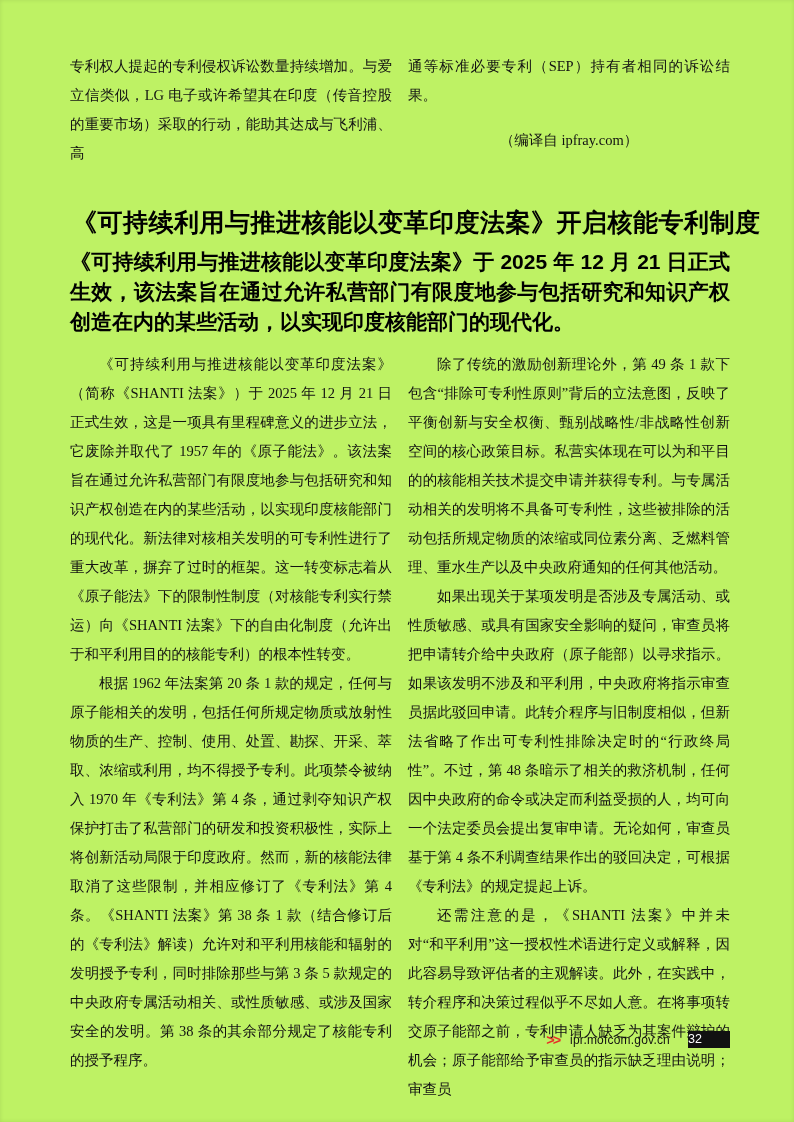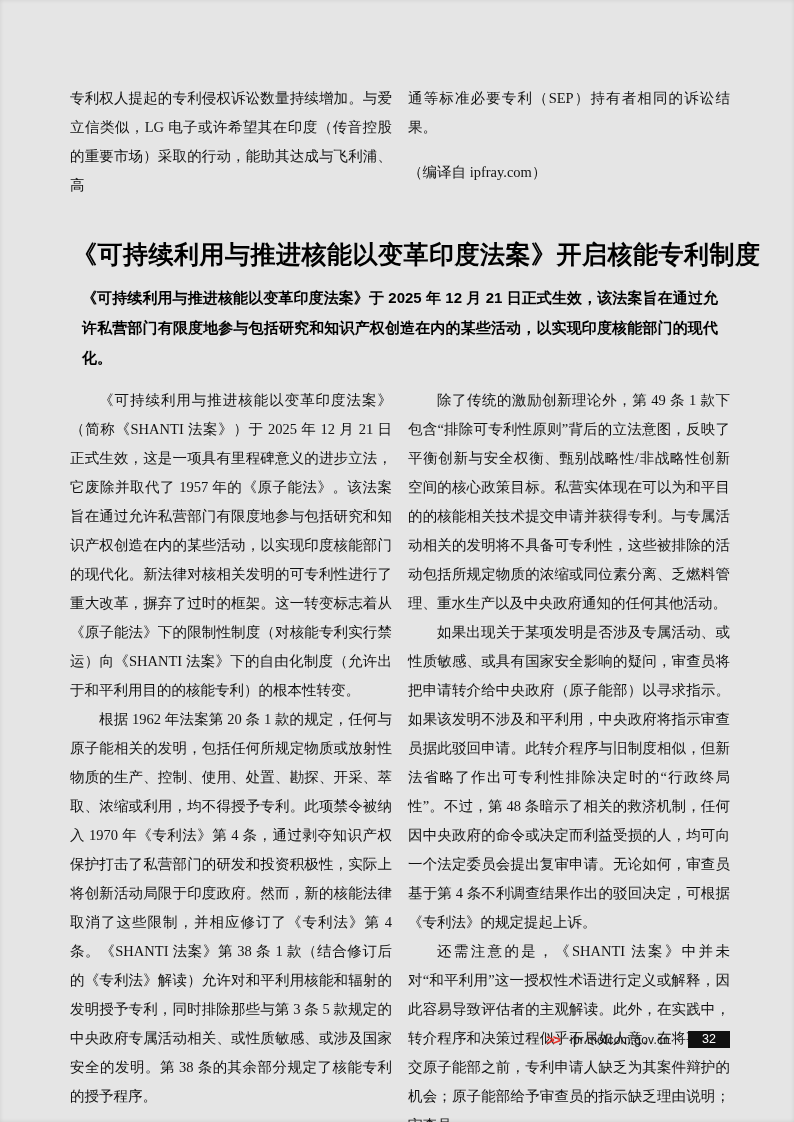--- a/index.html
+++ b/index.html
@@ -10,61 +10,61 @@
   body {
     width: 794px;
     height: 1122px;
     overflow: hidden;
   }
   .page {
     position: relative;
     width: 794px;
     height: 1122px;
     box-sizing: border-box;
-    padding: 84px 64px 0 70px;
-    background: #e5e5e5;
+    padding: 52px 64px 0 70px;
+    background: #bef264;
     box-shadow: inset 0 0 4px rgba(0,0,0,0.10);
     font-family: "Liberation Serif", "DejaVu Serif", serif;
     color: #121212;
   }
   .two-col {
     display: flex;
     gap: 16px;
   }
   .two-col .col {
     width: 322px;
   }
   .body-text {
     margin: 0;
     font-family: "Liberation Serif", "DejaVu Serif", serif;
     font-size: 14.5px;
     line-height: 29px;
     text-align: justify;
     color: #121212;
   }
   .credit {
-    text-align: left;
+    text-align: center;
     margin-top: 16px;
   }
   .title {
     font-family: "Liberation Sans", "DejaVu Sans", sans-serif;
     font-size: 25px;
     font-weight: 700;
     color: #000000;
     margin: 38px 0 8px 2px;
     letter-spacing: 0.5px;
     white-space: nowrap;
   }
   .lead {
     font-family: "Liberation Sans", "DejaVu Sans", sans-serif;
-    font-size: 15px;
+    font-size: 21px;
     font-weight: 700;
     line-height: 30px;
     text-align: justify;
-    margin: 12px;
+    margin: 0;
     color: #000000;
   }
   .article-body {
     margin-top: 13px;
   }
   .para {
     text-indent: 2em;
   }
   .footer {
     position: absolute;
@@ -89,21 +89,20 @@
   }
   .badge {
     display: inline-block;
     margin-left: 18px;
     background: var(--badge-bg, #111111);
     color: #ffffff;
     font-size: 12.5px;
     width: 42px;
     height: 17px;
     line-height: 17px;
-    text-align: center;
   }
 </style>
 </head>
 <body>
 
 <div class="page">
 
   <div class="two-col">
     <p class="col body-text">专利权人提起的专利侵权诉讼数量持续增加。与爱立信类似，LG 电子或许希望其在印度（传音控股的重要市场）采取的行动，能助其达成与飞利浦、高</p>
     <div class="col">

